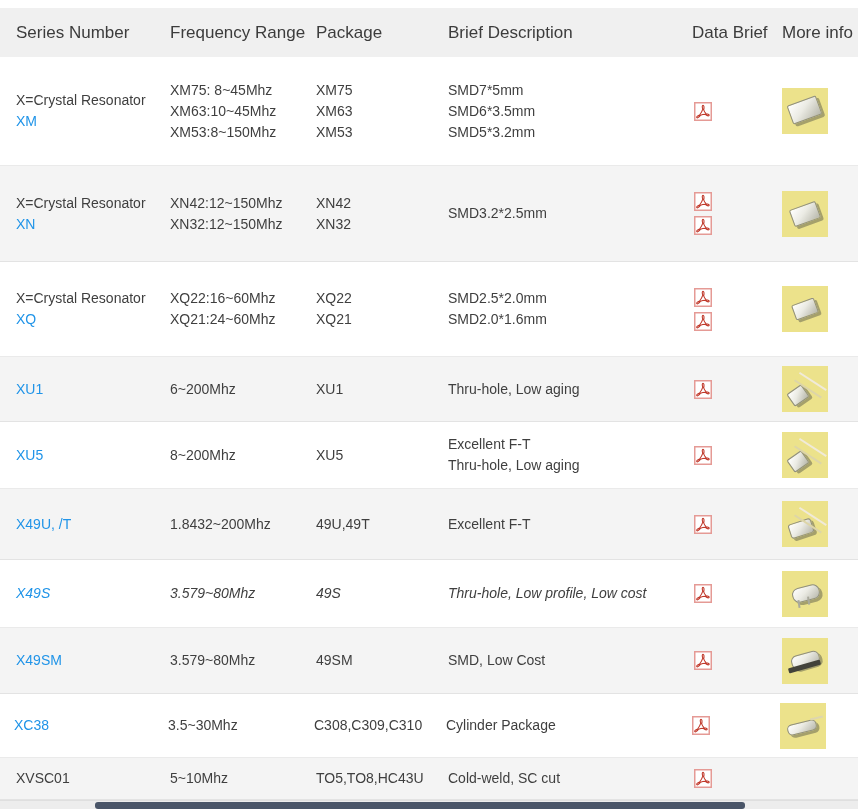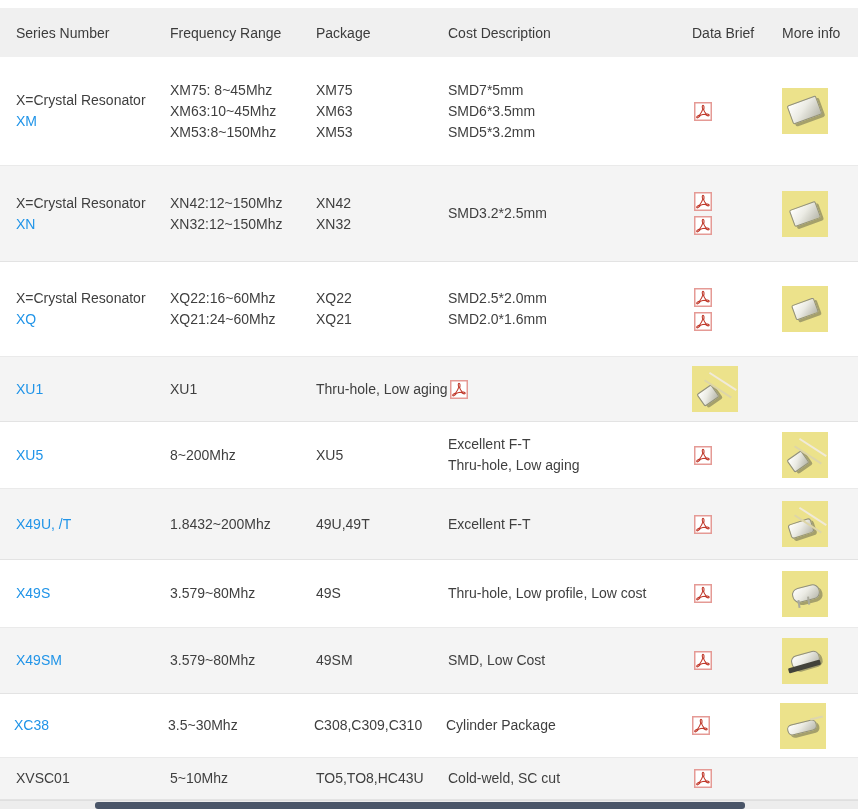--- a/index.html
+++ b/index.html
@@ -10,21 +10,21 @@
   .thead,.tr{
     display:grid;
     grid-template-columns:154px 146px 132px 244px 90px 76px;
     padding-left:16px;
     align-items:center;
     box-sizing:border-box;
   }
   .thead{
     background:var(--header-bg,#f0f0f0);
     height:49px;margin-top:8px;
-    font-size:14px;color:#3c3c3c;
+    font-size:17px;color:#3c3c3c;
   }
   .th{font-weight:400;}
   .tr{border-bottom:1px solid #eaeaea;background:#fff;}
   .tr.alt{background:var(--alt-bg,#f4f4f4);border-bottom:1px solid #e3e3e3;}
   .td{font-size:14px;line-height:21px;color:#3f3f3f;}
   .line{white-space:nowrap;}
   .series-prefix{display:block;}
   .series-link{display:block;color:var(--link,#2094e8);text-decoration:none;cursor:pointer;}
   .col-sheet{display:flex;flex-direction:column;align-items:flex-start;gap:5px;padding-left:2px;}
   .pdf-link{display:block;line-height:0;cursor:pointer;}
@@ -68,21 +68,21 @@
 </style>
 </head>
 <body>
 
 <div class="page">
 
   <div class="thead">
     <div class="th">Series Number</div>
     <div class="th">Frequency Range</div>
     <div class="th">Package</div>
-    <div class="th">Cost Description</div>
+    <div class="th">Brief Description</div>
     <div class="th">Data Brief</div>
     <div class="th">More info</div>
   </div>
 
   <div>
       <div class="tr" style="min-height: 109px;">
     <div class="td col-series">
       <span class="series-prefix">X=Crystal Resonator</span>
       <a class="series-link">XM</a>
     </div>
@@ -181,20 +181,23 @@
     <div class="td col-info">
           <a class="tile smd-sm"></a>
         </div>
   </div>
       <div class="tr alt" style="min-height: 65px;">
     <div class="td col-series">
 
       <a class="series-link">XU1</a>
     </div>
     <div class="td">
+          <div class="line">6~200Mhz</div>
+        </div>
+    <div class="td">
           <div class="line">XU1</div>
         </div>
     <div class="td">
           <div class="line">Thru-hole, Low aging</div>
         </div>
     <div class="td col-sheet">
           <a class="pdf-link">
             <svg class="pdf-icon" width="18" height="19" viewBox="0 0 18 19" aria-hidden="true">
     <rect x="0.75" y="0.75" width="16.5" height="17.5" fill="#ffffff" stroke="#e59a95" stroke-width="1.5"></rect>
     <path d="M9 3.2 C8 3.2 8.1 5.2 8.8 7.2 C8.1 9.4 7 11.4 5.6 13 C3.4 13.9 2.2 14.9 2.8 15.6 C3.5 16.3 5 15.2 6.5 13.2 C8 12.7 9.6 12.4 11.2 12.3 C12.8 13.6 14.3 14.2 15 13.5 C15.7 12.8 14.4 11.9 12 11.7 C11 10.6 10.2 9.3 9.7 7.9 C10.3 5.5 10 3.2 9 3.2 Z" fill="none" stroke="currentColor" stroke-width="1.1"></path>
@@ -251,21 +254,21 @@
             <svg class="pdf-icon" width="18" height="19" viewBox="0 0 18 19" aria-hidden="true">
     <rect x="0.75" y="0.75" width="16.5" height="17.5" fill="#ffffff" stroke="#e59a95" stroke-width="1.5"></rect>
     <path d="M9 3.2 C8 3.2 8.1 5.2 8.8 7.2 C8.1 9.4 7 11.4 5.6 13 C3.4 13.9 2.2 14.9 2.8 15.6 C3.5 16.3 5 15.2 6.5 13.2 C8 12.7 9.6 12.4 11.2 12.3 C12.8 13.6 14.3 14.2 15 13.5 C15.7 12.8 14.4 11.9 12 11.7 C11 10.6 10.2 9.3 9.7 7.9 C10.3 5.5 10 3.2 9 3.2 Z" fill="none" stroke="currentColor" stroke-width="1.1"></path>
   </svg>
           </a>
         </div>
     <div class="td col-info">
           <a class="tile thru-can"></a>
         </div>
   </div>
-      <div class="tr" style="min-height: 68px;">
+      <div class="tr" style="min-height: 68px; font-style: italic;">
     <div class="td col-series">
 
       <a class="series-link">X49S</a>
     </div>
     <div class="td">
           <div class="line">3.579~80Mhz</div>
         </div>
     <div class="td">
           <div class="line">49S</div>
         </div>

